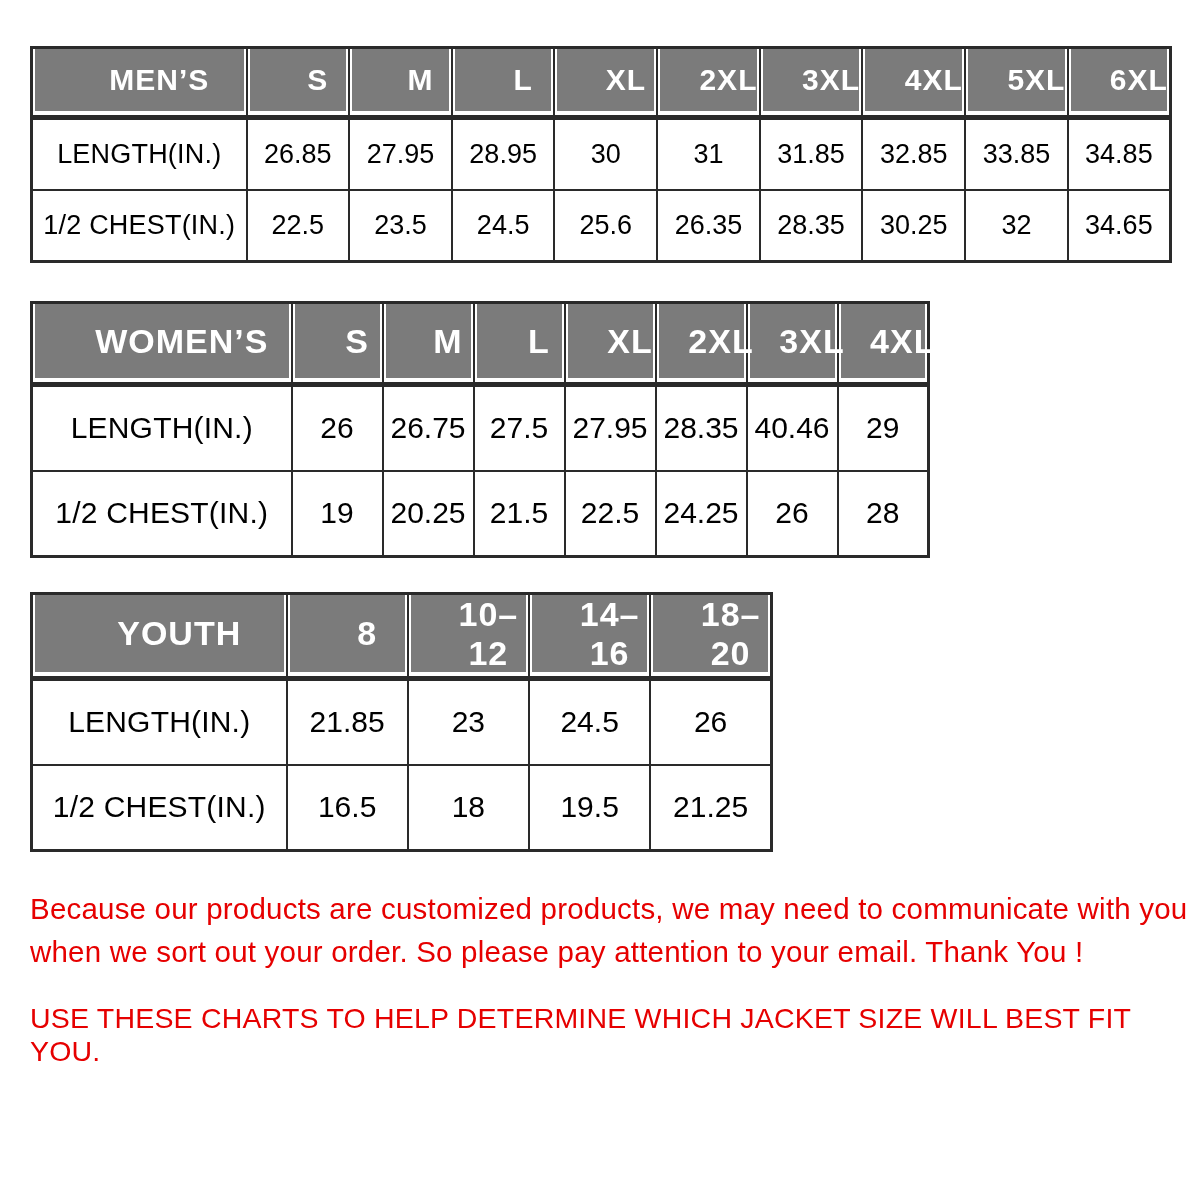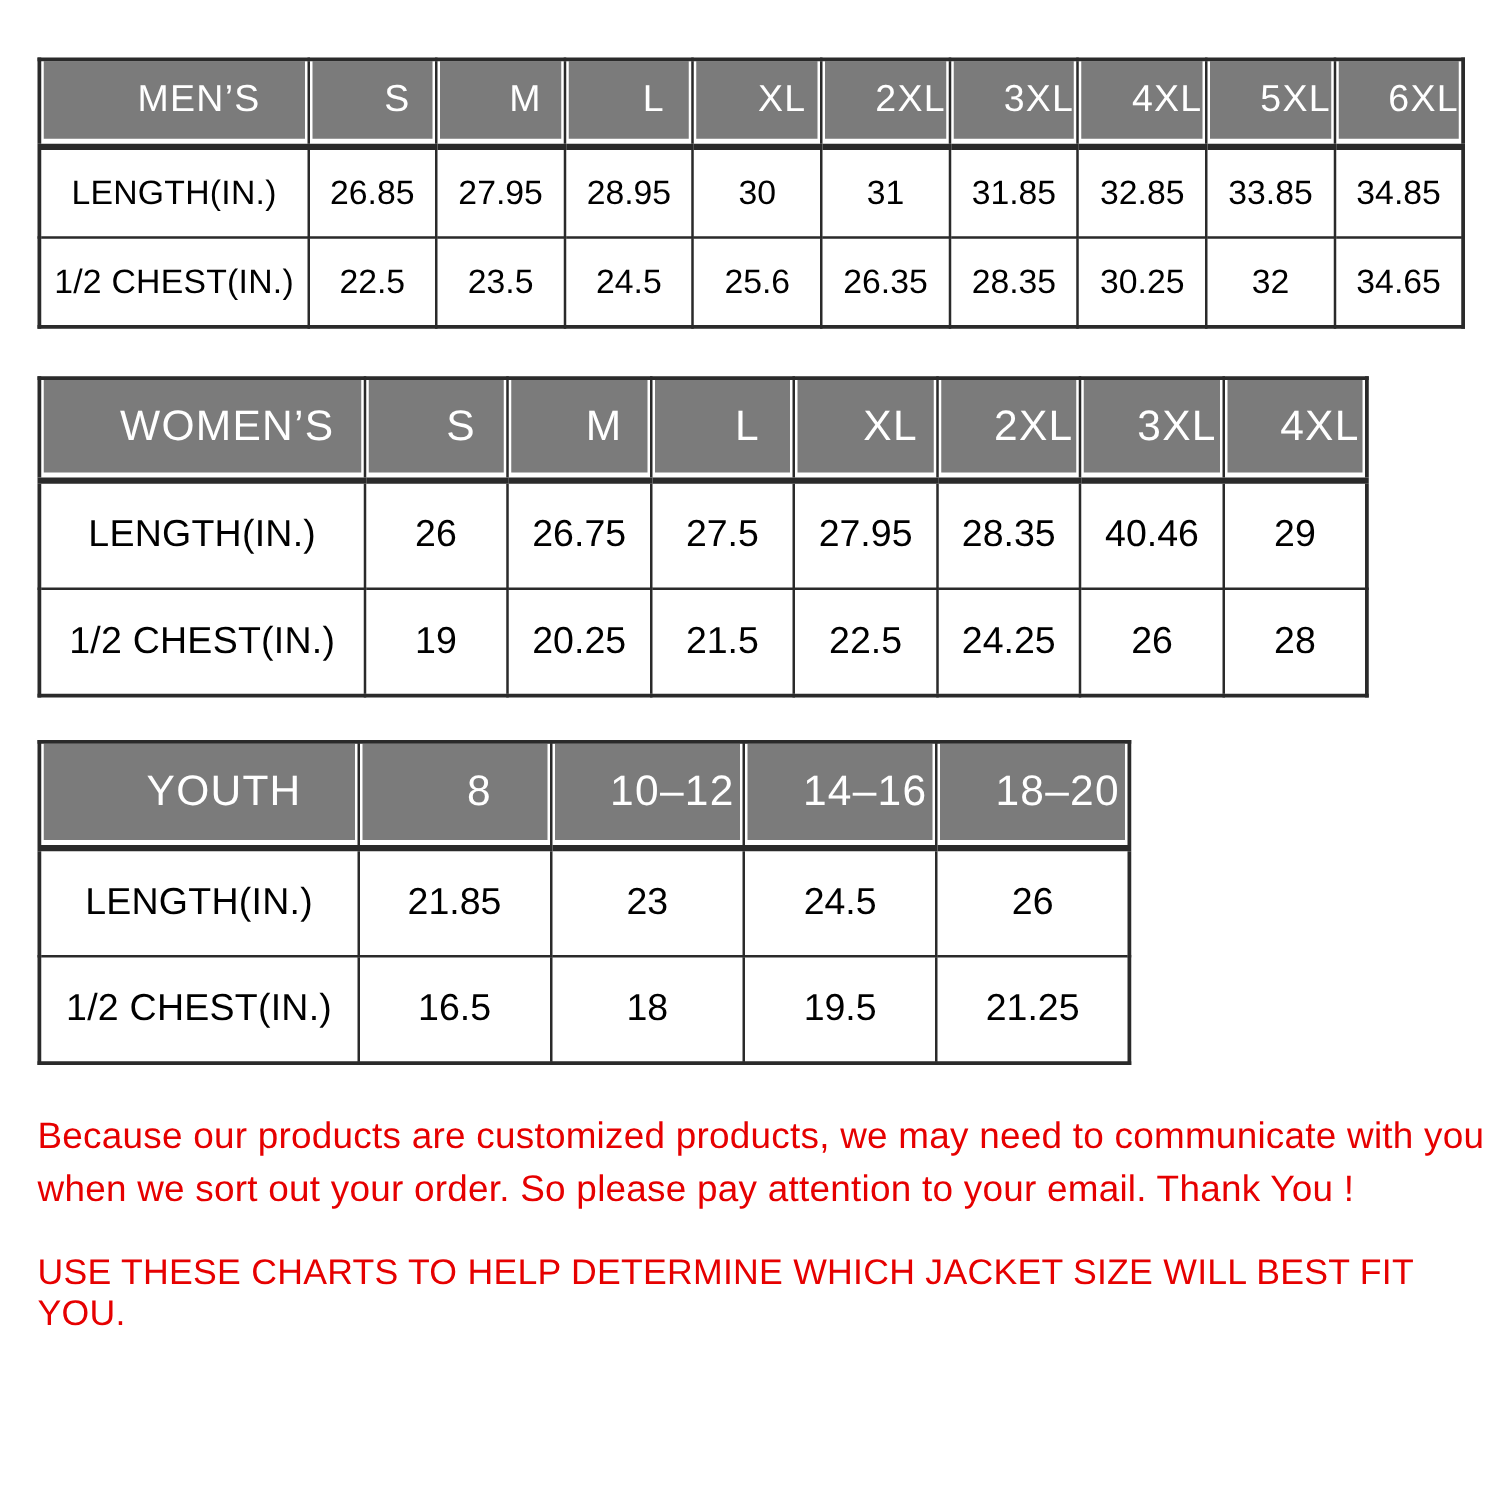--- a/index.html
+++ b/index.html
@@ -48,43 +48,43 @@
   
   .tbl { margin-top: 22px; }
   .tbl-1 { margin-top: 38px; }
   .tbl-2 { margin-top: 34px; }
   table {
     border-collapse: collapse;
     table-layout: fixed;
     border: 3px solid var(--border-dark, #2a2a2a);
   }
   .tbl-0 table { width: 1142px; }
-  .tbl-1 table { width: 1065px; }
-  .tbl-2 table { width: 875px;  }
+  .tbl-1 table { width: 900px; }
+  .tbl-2 table { width: 743px;  }
   .tbl-0 col.col-label { width: 215px; }
   .tbl-1 col.col-label { width: 260px; }
   .tbl-2 col.col-label { width: 255px; }
   th, td {
     border: 2px solid var(--border-dark, #2a2a2a);
     text-align: center;
     vertical-align: middle;
     padding: 0;
   }
   thead th {
     padding: 0 2px 4px 2px;
     border-bottom-width: 5px;
     background: #ffffff;
   }
   .chip {
     background: var(--header-gray, #7b7b7b);
     color: var(--header-text, #fff);
     display: flex;
     align-items: center;
     justify-content: center;
-    font-weight: 400;
+    font-weight: 700;
     letter-spacing: 1px;
     padding-left: 40px;
   }
   .tbl-0 .chip { height: 62px; font-size: 30px; }
   .tbl-1 .chip { height: 74px; font-size: 34px; }
   .tbl-2 .chip { height: 77px; font-size: 34px; }
   .tbl-0 thead tr { height: 68px; }
   .tbl-0 tbody tr { height: 72px; }
   .tbl-1 thead tr { height: 81px; }
   .tbl-1 tbody tr { height: 86px; }

